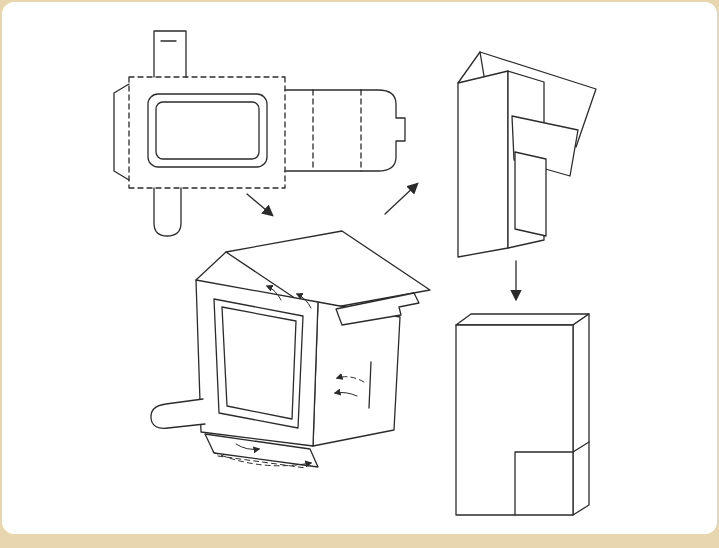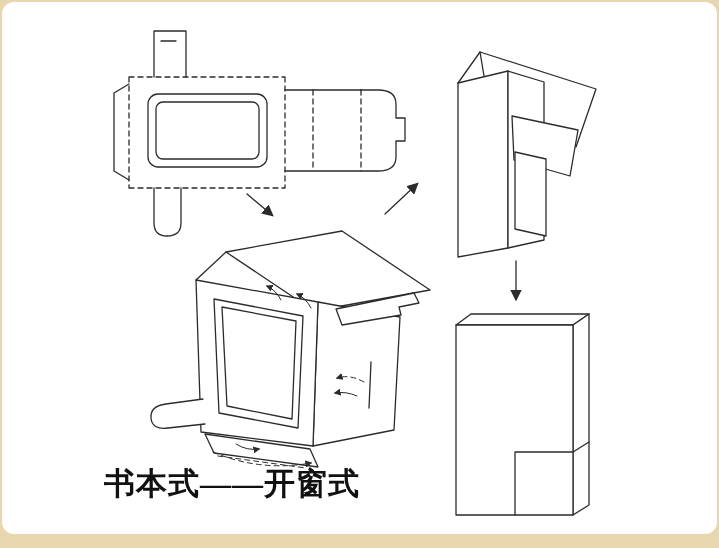--- a/index.html
+++ b/index.html
@@ -110,14 +110,13 @@
     </g>
 
     <g>
       <polygon class="paper" points="456,325 471,314 589,314 573,325"></polygon>
       <polygon class="paper" points="573,325 589,314 589,505 573,515"></polygon>
       <polygon class="paper" points="456,325 573,325 573,515 456,515"></polygon>
       <path d="M515 452 H573 M515 452 V515 M573 452 L589 442"></path>
     </g>
   </svg>
 
-  <div class="caption">书本式——开窗式</div>
 </div>
 
 </body></html>

